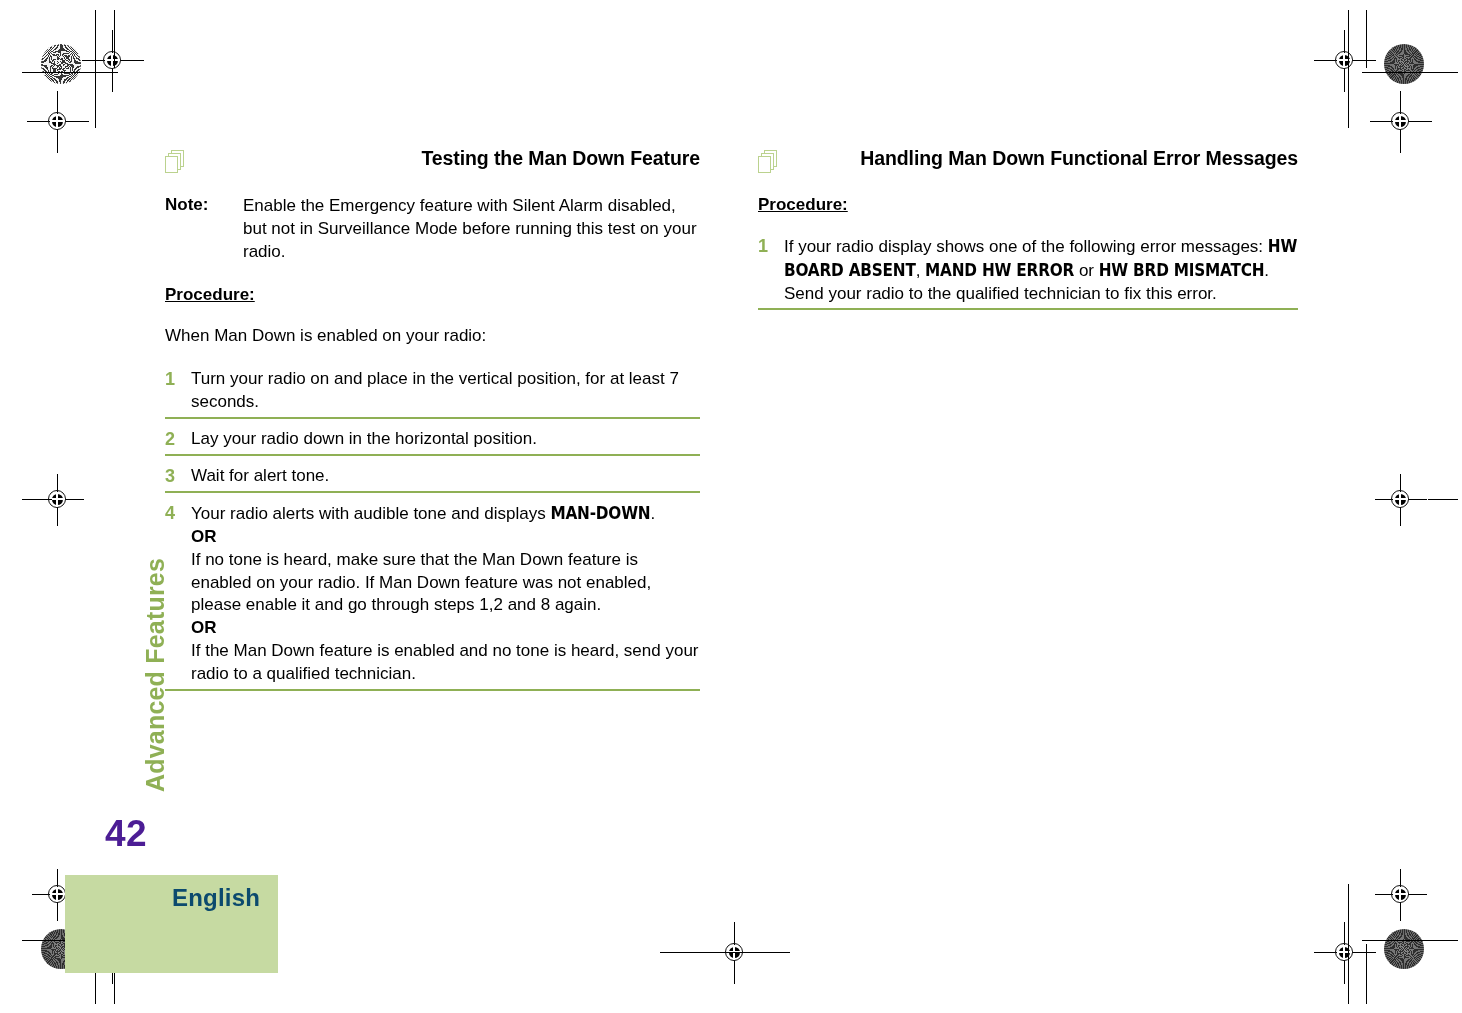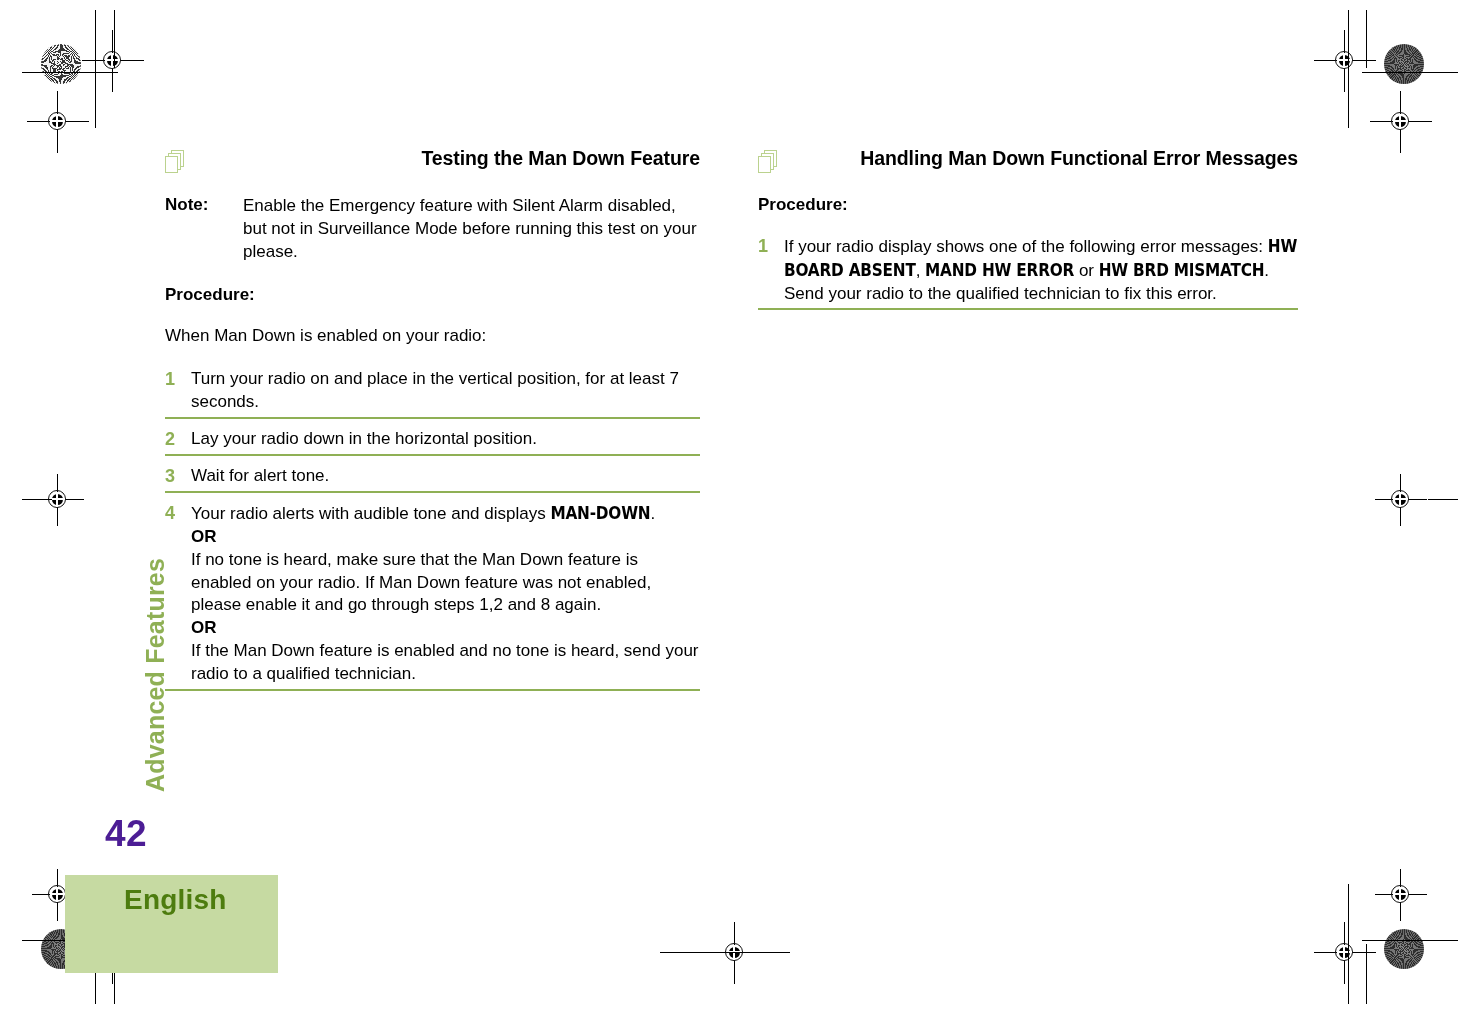--- a/index.html
+++ b/index.html
@@ -118,24 +118,25 @@
     font-weight: bold;
     color: #4c1d95;
     letter-spacing: 0.5px;
   }
   .lang-tab {
     position: absolute;
     background: #C6DAA2;
   }
   .lang-tab-label {
     position: absolute;
-    color: #4d7c0f;
-    font-size: 28px;
+    color: #0c4a6e;
+    font-size: 24px;
     font-weight: bold;
     letter-spacing: 0.2px;
+    margin-left: 48px;
   }
 
   
   .col {
     position: absolute;
     top: 148px;
   }
   .col.left  { left: 165px; width: 535px; }
   .col.right { left: 748px; width: 540px; margin-left: 10px; }
 
@@ -187,20 +188,21 @@
     font-size: 17px;
     line-height: 1.34;
     color: #000;
   }
 
   .proc-label {
     font-size: 17px;
     font-weight: bold;
     color: #000;
     margin-bottom: 20px;
+    text-decoration: underline;
   }
   .lead-para {
     font-size: 17px;
     line-height: 1.34;
     color: #000;
     margin-bottom: 20px;
   }
 
   .step {
     display: flex;
@@ -343,21 +345,21 @@
       <span class="pages-icon">
         <i class="p1"></i>
           <i class="p2"></i>
           <i class="p3"></i>
       </span>
       <span class="sec-title">Testing the Man Down Feature</span>
     </div>
 
     <div class="note-block">
       <span class="note-label">Note:</span>
-      <span class="note-body">Enable the Emergency feature with Silent Alarm disabled, but not in Surveillance Mode before running this test on your please.</span>
+      <span class="note-body">Enable the Emergency feature with Silent Alarm disabled, but not in Surveillance Mode before running this test on your radio.</span>
     </div>
 
     <div class="proc-label">Procedure:</div>
 
     <div class="lead-para">When Man Down is enabled on your radio:</div>
 
     <div class="step">
       <span class="step-num">1</span>
       <span class="step-text">Turn your radio on and place in the vertical position, for at least 7 seconds.</span>
     </div>

